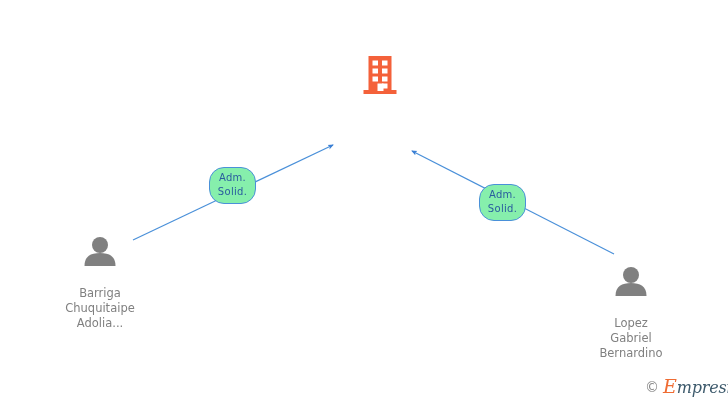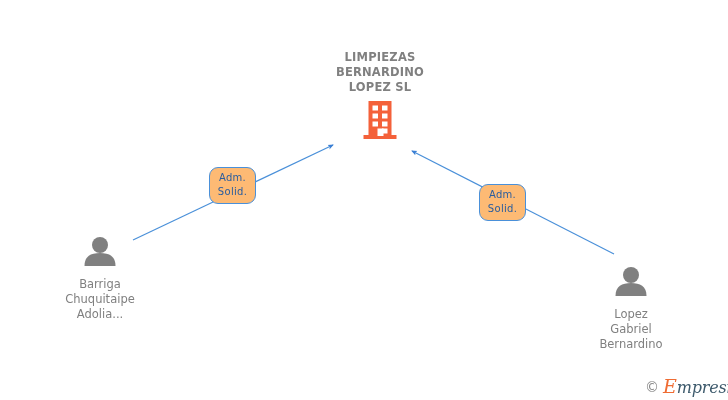--- a/index.html
+++ b/index.html
@@ -56,35 +56,35 @@
     width: 140px;
     text-align: center;
   }
   .person-node.left  { left: 30px;  top: 236px; }
   .person-node.right { left: 561px; top: 266px; }
   .person-icon-wrap {
     display: flex;
     justify-content: center;
   }
   .person-label {
-    margin-top: 11px;
+    margin-top: 20px;
     font-family: "DejaVu Sans", sans-serif;
     font-size: 11.5px;
     line-height: 15px;
     color: #808080;
     white-space: pre-line;
   }
 
   
   .edge-label {
     position: absolute;
     box-sizing: border-box;
-    background: #fdba74;
+    background: #86efac;
     border: 1.5px solid #4a90d9;
-    border-radius: 9px;
+    border-radius: 15px;
     color: #2a5d9e;
     font-family: "DejaVu Sans", sans-serif;
     font-size: 10px;
     line-height: 14px;
     text-align: center;
     padding: 3px 6px 4px 6px;
     white-space: pre-line;
     letter-spacing: 0.3px;
   }
   .edge-label.left  { left: 209px; top: 167px; width: 47px; }
@@ -129,23 +129,20 @@
         <path d="M 0 0.8 L 10 5 L 0 9.2 L 2.6 5 Z" fill="#3b7fd4"></path>
       </marker>
     </defs>
 
     <line x1="133" y1="240" x2="333" y2="145" stroke="#4a90d9" stroke-width="1.2" marker-end="url(#arrow-blue)"></line>
 
     <line x1="614" y1="254" x2="412" y2="151" stroke="#4a90d9" stroke-width="1.2" marker-end="url(#arrow-blue)"></line>
   </svg>
 
   <div class="company-node">
-    <div class="company-title">LIMPIEZAS
-BERNARDINO
-LOPEZ SL</div>
     <div class="company-icon-wrap">
       <svg width="36" height="40" viewBox="0 0 36 40" xmlns="http://www.w3.org/2000/svg">
 
         <rect x="6.5" y="0" width="23" height="36" fill="#f4613a"></rect>
 
         <rect x="1.5" y="34" width="33" height="4" fill="#f4613a"></rect>
 
         <rect x="10.5" y="4.5" width="5.5" height="5" fill="#ffffff"></rect>
         <rect x="20" y="4.5" width="5.5" height="5" fill="#ffffff"></rect>
         <rect x="10.5" y="12.5" width="5.5" height="5" fill="#ffffff"></rect>

